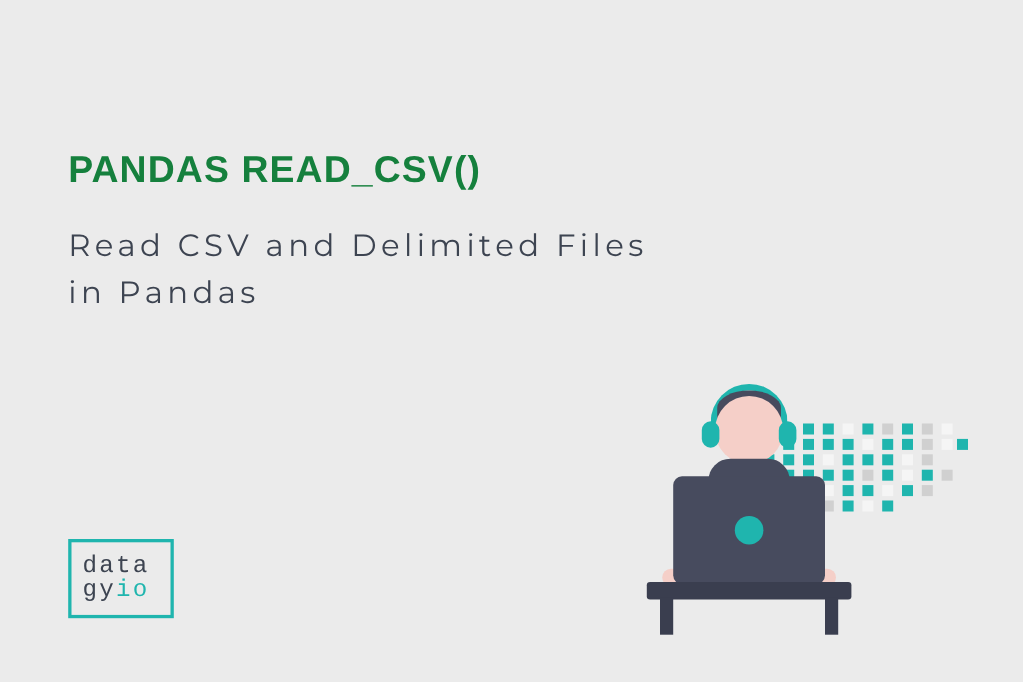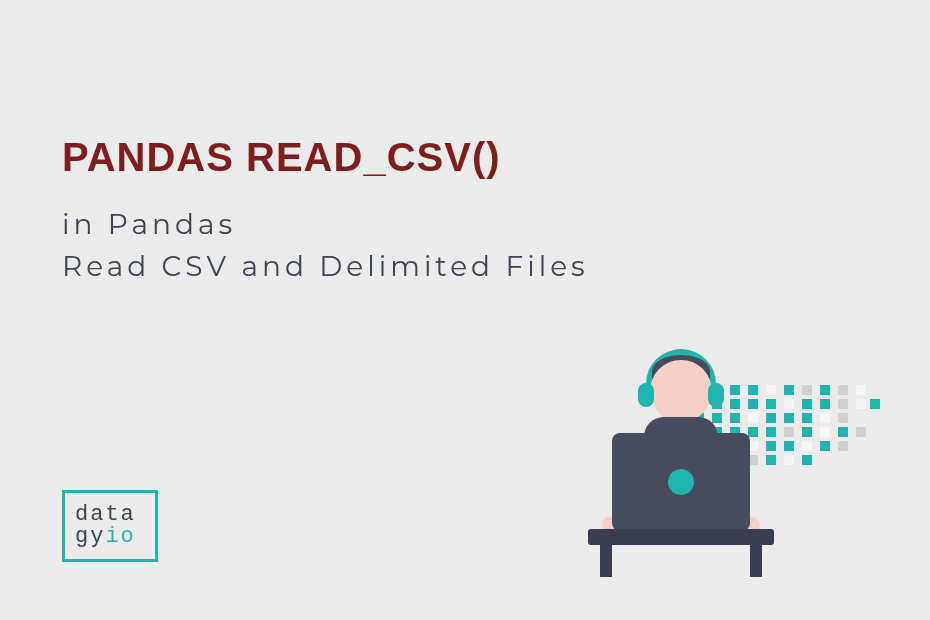--- a/index.html
+++ b/index.html
@@ -14,23 +14,23 @@
       position: relative;
       overflow: hidden;
       font-family: Arial, sans-serif;
     }
     .title {
       position: absolute;
       top: 135px;
       left: 62px;
       font-family: 'Arial Black', Arial, sans-serif;
       font-weight: 900;
-      font-size: 40px;
+      font-size: 34px;
       letter-spacing: 1px;
-      color: #7f1d1d;
+      color: #15803d;
       text-transform: uppercase;
     }
     .subtitle {
       position: absolute;
       top: 203px;
       left: 62px;
       font-family: 'Montserrat', Arial, sans-serif;
       font-weight: 400;
       font-size: 28px;
       letter-spacing: 4px;
@@ -170,22 +170,22 @@
       border-radius: 10px;
     }
     .hand.left { left: 62px; }
     .hand.right { left: 198px; }
   </style>
 </head>
 <body>
 
 <h1 class="title">PANDAS READ_CSV()</h1>
 <div class="subtitle">
+  <div>Read CSV and Delimited Files</div>
   <div>in Pandas</div>
-  <div>Read CSV and Delimited Files</div>
 </div>
 
 <div class="logo-box">
   <div class="logo-line1">data</div>
   <div class="logo-line2">
     <span>gy</span><span class="teal">io</span>
   </div>
 </div>
 
 <div class="illustration">

